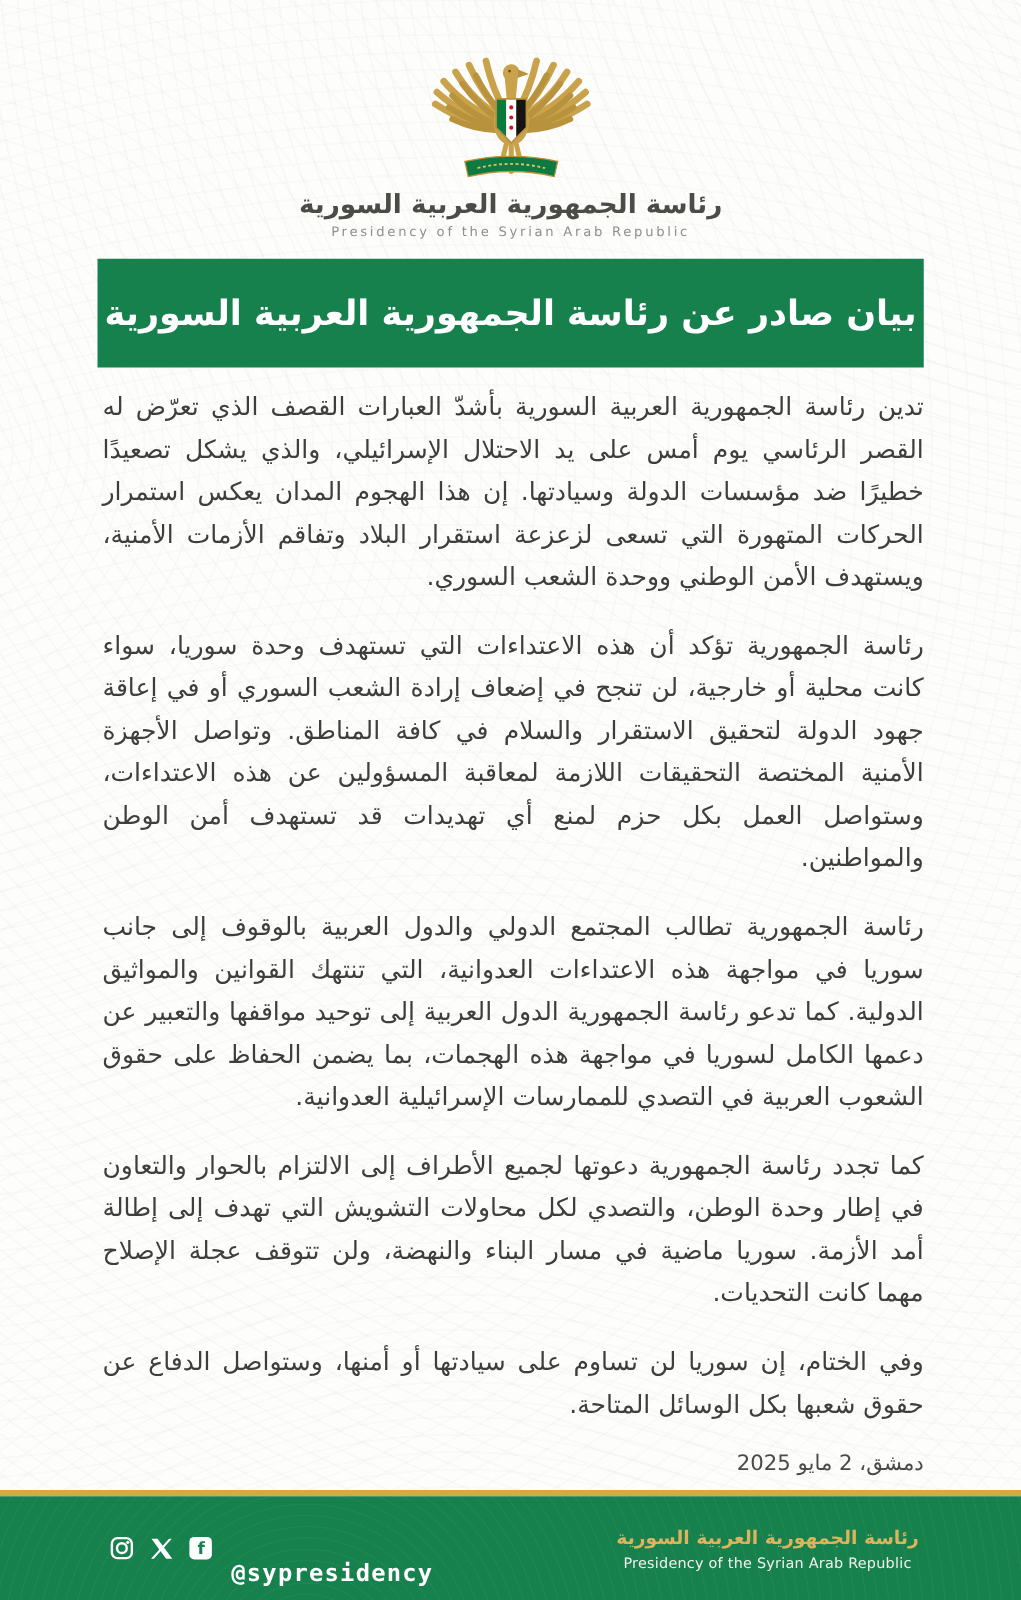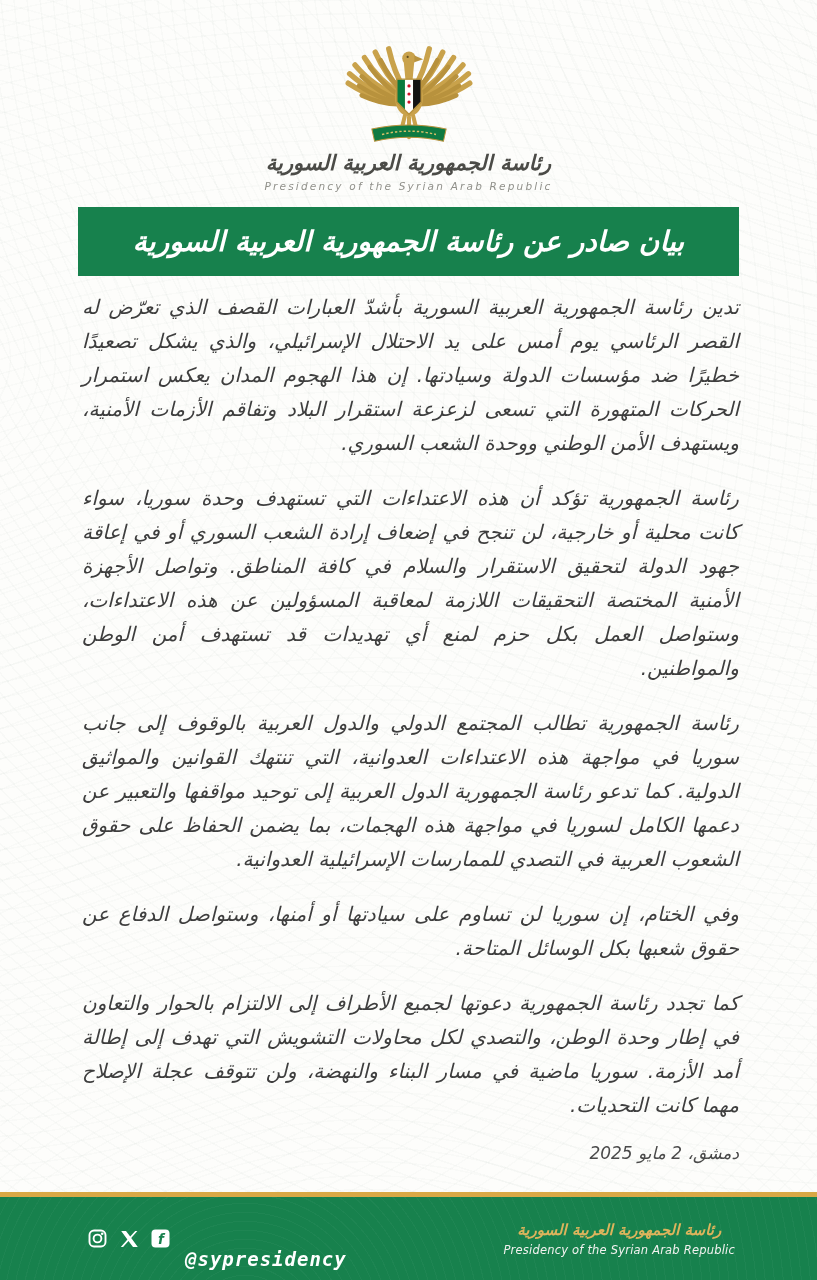--- a/index.html
+++ b/index.html
@@ -7,38 +7,37 @@
     position:relative;
     width:817px;height:1280px;
     margin:0 auto;
     overflow:hidden;
     font-family:"DejaVu Sans", sans-serif;
     background:
       repeating-radial-gradient(circle at 108% -6%, rgba(40,80,60,.022) 0 1.5px, transparent 1.5px 13px),
       repeating-radial-gradient(circle at -8% 28%, rgba(40,80,60,.018) 0 1.5px, transparent 1.5px 15px),
       repeating-radial-gradient(circle at 45% 128%, rgba(40,80,60,.02) 0 1.5px, transparent 1.5px 14px),
       #fdfdfb;
-    font-style: italic;
   }
   
   .masthead{padding-top:40px;text-align:center;}
   .emblem{display:block;margin:0 auto;}
   .org-ar{
     direction:rtl;
     font-size:21px;font-weight:bold;color:#4b4b47;
     margin-top:3px;letter-spacing:0;
   }
   .org-en{
     font-size:10.5px;color:#90908a;letter-spacing:2.2px;
     margin-top:5px;text-transform:none;
   }
   
   .banner{
     margin:15px 78px 0;
-    height:69px;
+    height:87px;
     background:#17814d;
     display:flex;align-items:center;justify-content:center;
   }
   .banner span{
     direction:rtl;
     color:#ffffff;font-size:28px;font-weight:bold;
     white-space:nowrap;
   }
   
   .body{margin:14px 78px 0;}
@@ -155,23 +154,23 @@
   </div>
 
   <main class="body">
 
       <p class="para">تدين رئاسة الجمهورية العربية السورية بأشدّ العبارات القصف الذي تعرّض له القصر الرئاسي يوم أمس على يد الاحتلال الإسرائيلي، والذي يشكل تصعيدًا خطيرًا ضد مؤسسات الدولة وسيادتها. إن هذا الهجوم المدان يعكس استمرار الحركات المتهورة التي تسعى لزعزعة استقرار البلاد وتفاقم الأزمات الأمنية، ويستهدف الأمن الوطني ووحدة الشعب السوري.</p>
 
       <p class="para">رئاسة الجمهورية تؤكد أن هذه الاعتداءات التي تستهدف وحدة سوريا، سواء كانت محلية أو خارجية، لن تنجح في إضعاف إرادة الشعب السوري أو في إعاقة جهود الدولة لتحقيق الاستقرار والسلام في كافة المناطق. وتواصل الأجهزة الأمنية المختصة التحقيقات اللازمة لمعاقبة المسؤولين عن هذه الاعتداءات، وستواصل العمل بكل حزم لمنع أي تهديدات قد تستهدف أمن الوطن والمواطنين.</p>
 
       <p class="para">رئاسة الجمهورية تطالب المجتمع الدولي والدول العربية بالوقوف إلى جانب سوريا في مواجهة هذه الاعتداءات العدوانية، التي تنتهك القوانين والمواثيق الدولية. كما تدعو رئاسة الجمهورية الدول العربية إلى توحيد مواقفها والتعبير عن دعمها الكامل لسوريا في مواجهة هذه الهجمات، بما يضمن الحفاظ على حقوق الشعوب العربية في التصدي للممارسات الإسرائيلية العدوانية.</p>
 
+      <p class="para">كما تجدد رئاسة الجمهورية دعوتها لجميع الأطراف إلى الالتزام بالحوار والتعاون في إطار وحدة الوطن، والتصدي لكل محاولات التشويش التي تهدف إلى إطالة أمد الأزمة. سوريا ماضية في مسار البناء والنهضة، ولن تتوقف عجلة الإصلاح مهما كانت التحديات.</p>
+
       <p class="para">وفي الختام، إن سوريا لن تساوم على سيادتها أو أمنها، وستواصل الدفاع عن حقوق شعبها بكل الوسائل المتاحة.</p>
-
-      <p class="para">كما تجدد رئاسة الجمهورية دعوتها لجميع الأطراف إلى الالتزام بالحوار والتعاون في إطار وحدة الوطن، والتصدي لكل محاولات التشويش التي تهدف إلى إطالة أمد الأزمة. سوريا ماضية في مسار البناء والنهضة، ولن تتوقف عجلة الإصلاح مهما كانت التحديات.</p>
     </main>
 
   <div class="dateline">دمشق، 2 مايو 2025</div>
 
   <footer class="footer">
     <div class="gold-line"></div>
     <div class="footer-bar">
       <div class="social">
         <span class="icon">
           <svg width="19" height="19" viewBox="0 0 19 19" aria-hidden="true">

